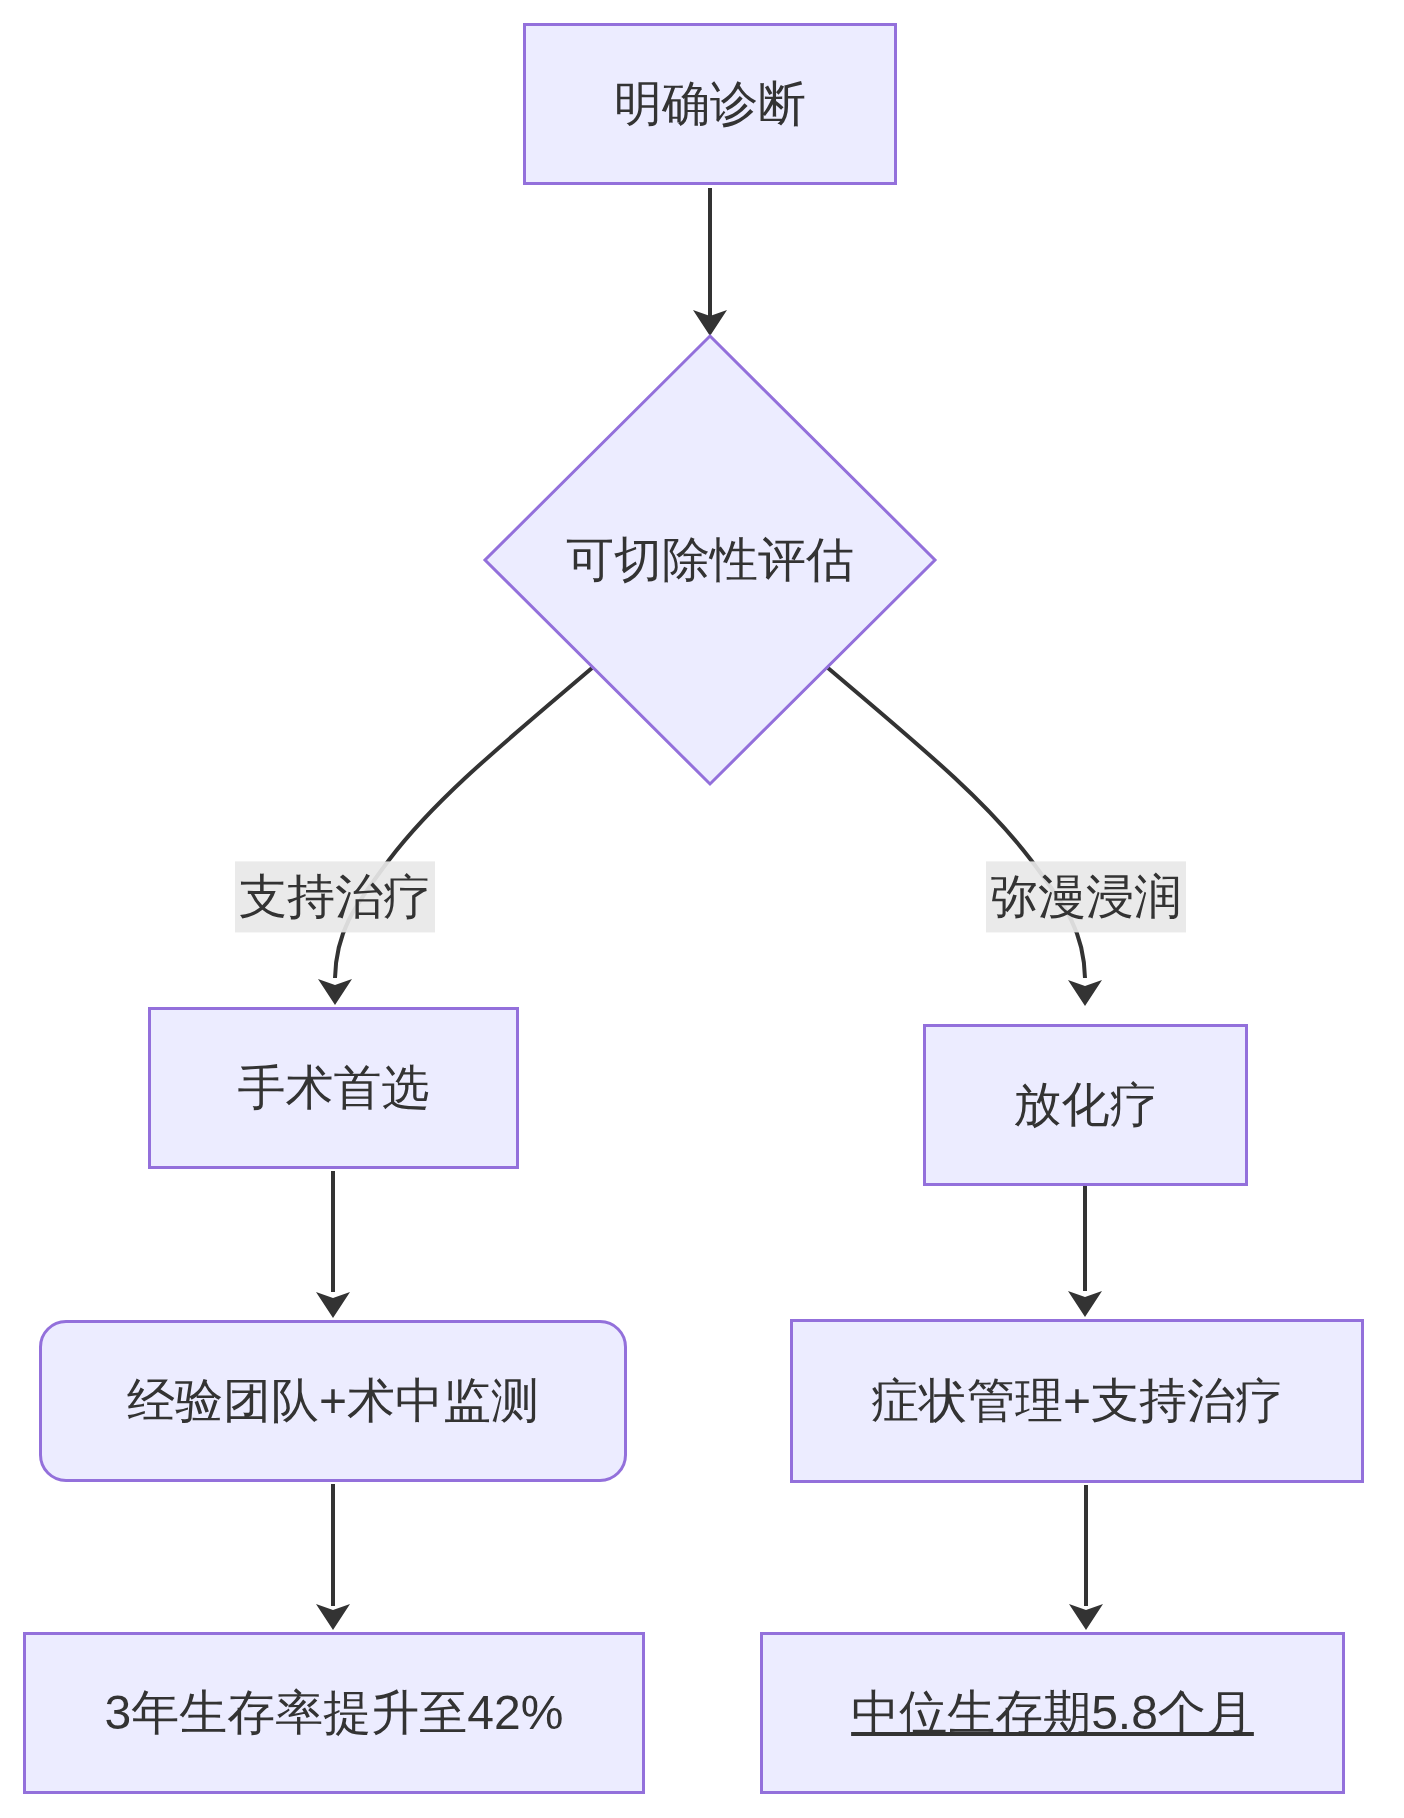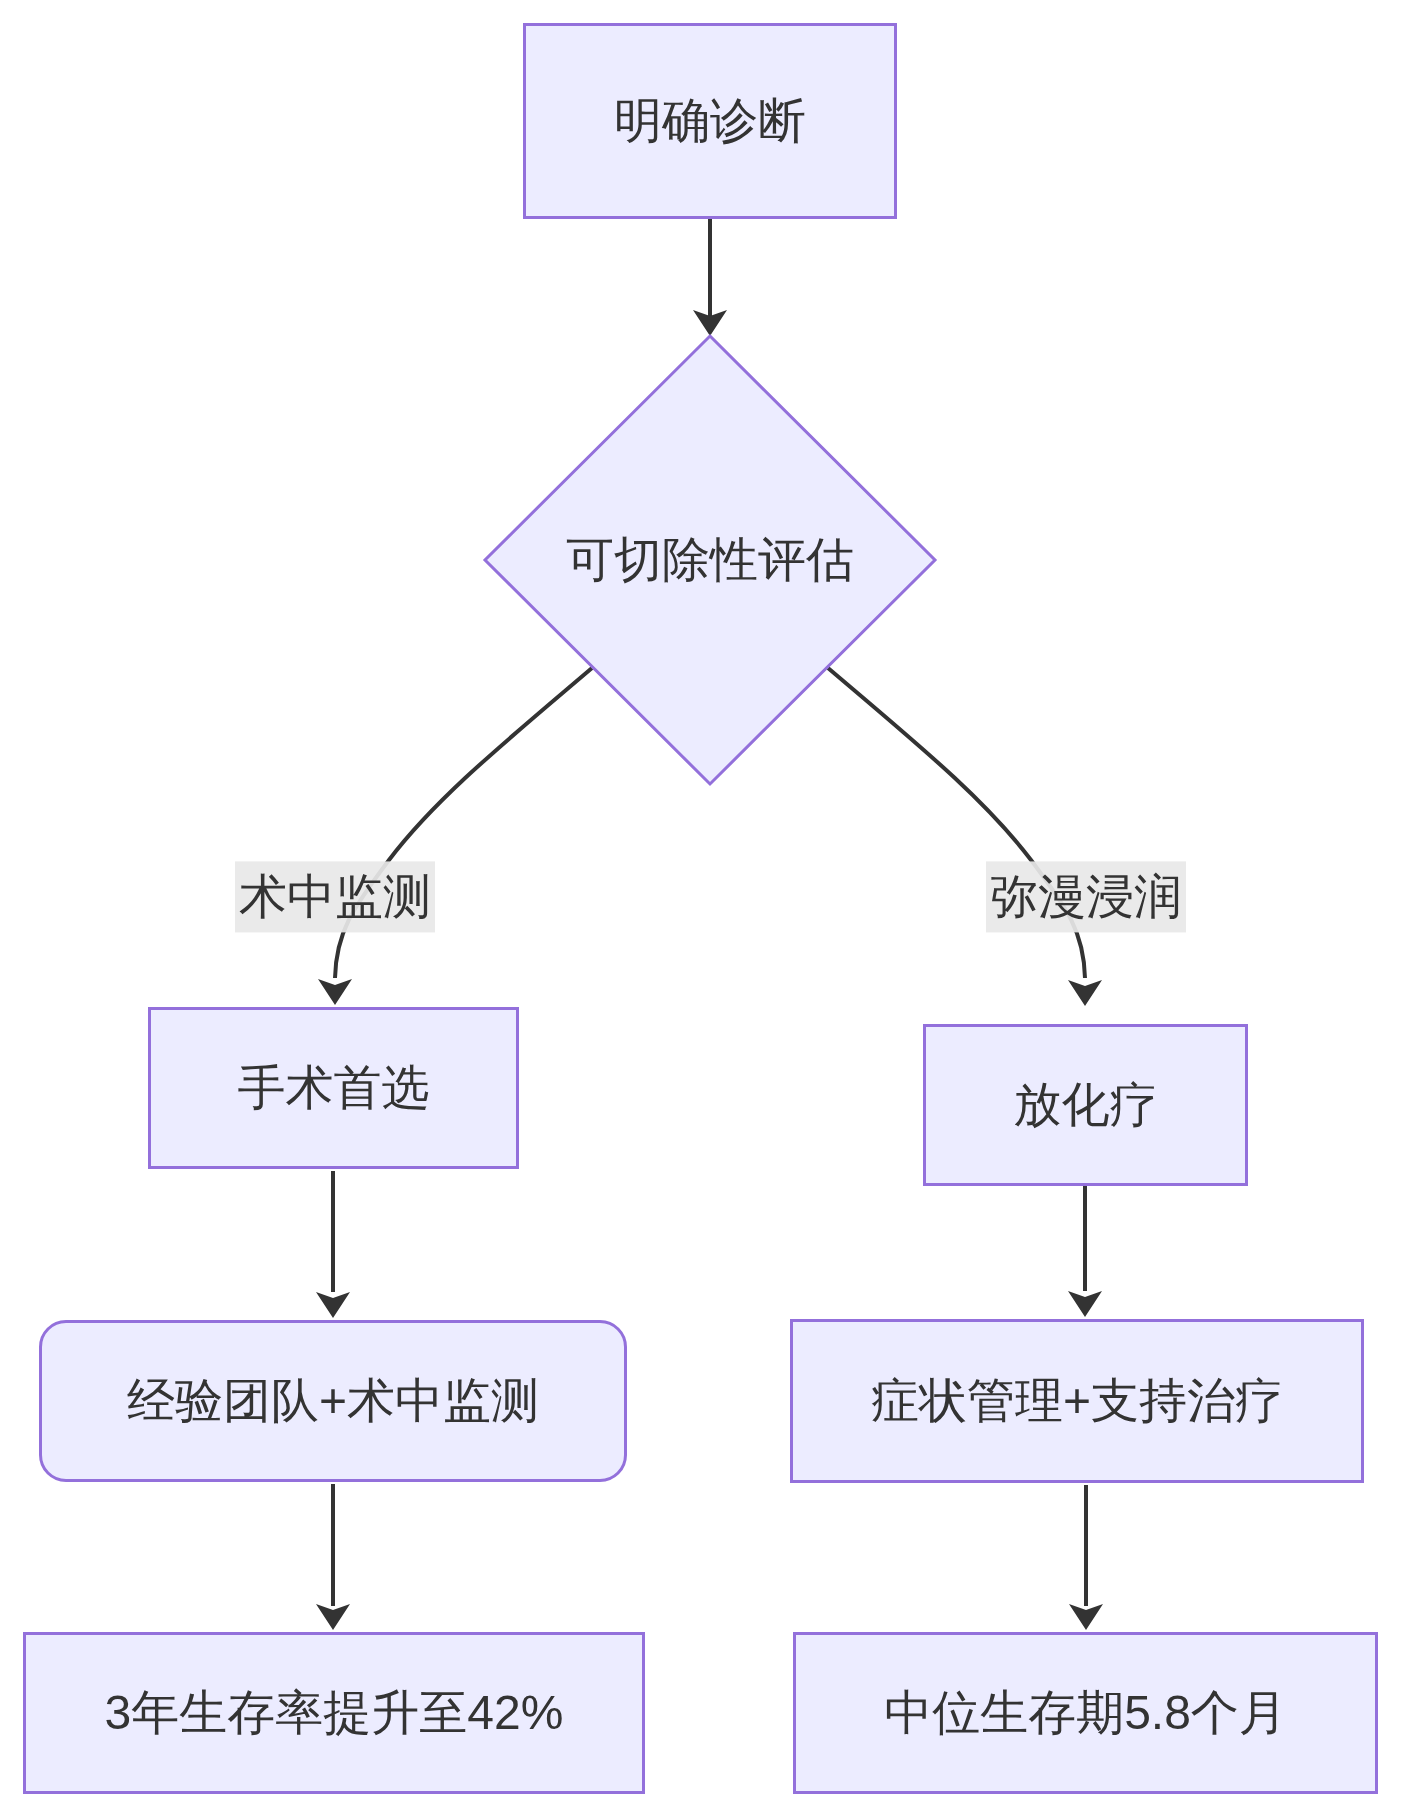--- a/index.html
+++ b/index.html
@@ -67,33 +67,33 @@
       <polygon points="318,979 335,985 352,979 335,1005"></polygon>
       <polygon points="1068,980 1085,986 1102,980 1085,1006"></polygon>
       <polygon points="316,1292 333,1298 350,1292 333,1318"></polygon>
       <polygon points="316,1604 333,1610 350,1604 333,1630"></polygon>
       <polygon points="1068,1291 1085,1297 1102,1291 1085,1317"></polygon>
       <polygon points="1069,1604 1086,1610 1103,1604 1086,1630"></polygon>
     </g>
     <polygon points="710,336 935,560 710,784 485,560" fill="#ECECFF" stroke="#9370DB" stroke-width="3"></polygon>
   </svg>
 
-  <div class="node" style="left:523px; top:23px; width:374px; height:196px;">明确诊断</div>
+  <div class="node" style="left:523px; top:23px; width:374px; height:162px;">明确诊断</div>
 
   <div class="diamond-label" style="left:710px; top:560px;">可切除性评估</div>
 
-  <div class="edge-label" style="left:335px; top:897px;">术中监测</div>
+  <div class="edge-label" style="left:335px; top:897px;">支持治疗</div>
 
   <div class="edge-label" style="left:1086px; top:897px;">弥漫浸润</div>
 
   <div class="node" style="left:148px; top:1007px; width:371px; height:162px;">手术首选</div>
 
   <div class="node" style="left:923px; top:1008px; width:325px; height:162px;margin-top:16px;">放化疗</div>
 
   <div class="node" style="left:39px; top:1320px; width:588px; height:162px;border-radius:27px;">经验团队+术中监测</div>
 
   <div class="node" style="left:790px; top:1319px; width:574px; height:164px;">症状管理+支持治疗</div>
 
   <div class="node" style="left:23px; top:1632px; width:622px; height:162px;">3年生存率提升至42%</div>
 
-  <div class="node" style="left:793px; top:1632px; width:585px; height:162px;">中位生存期5.8个月</div>
+  <div class="node" style="left:760px; top:1632px; width:585px; height:162px;text-decoration:underline;">中位生存期5.8个月</div>
 
 </div>
 
 </body></html>

